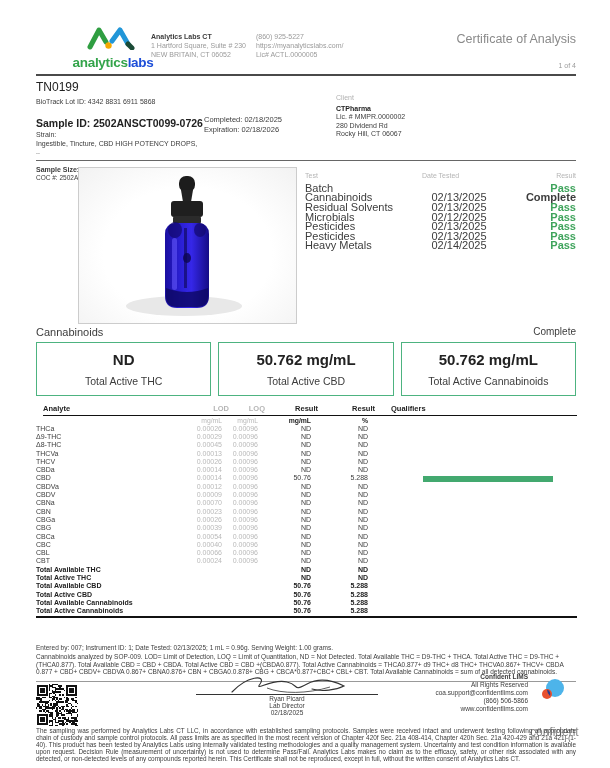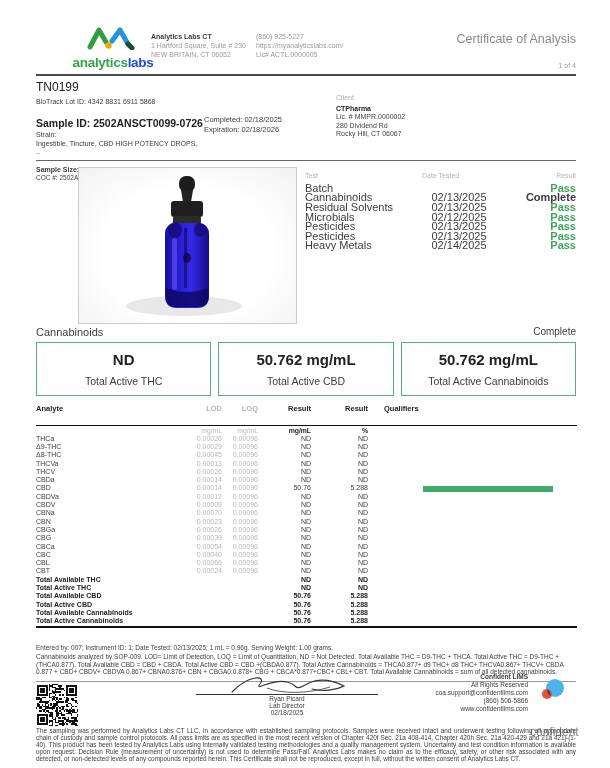--- a/index.html
+++ b/index.html
@@ -53,21 +53,21 @@
   .cann-head{position:absolute;left:36px;right:34px;top:326px;}
   .cann-title{font-size:11px;color:#3c3c3c;float:left;}
   .cann-status{font-size:10px;color:#3c3c3c;float:right;}
   .boxes{position:absolute;left:36px;right:34px;top:342px;display:flex;gap:7px;}
   .gbox{flex:1;height:52px;border:1.5px solid #4db380;text-align:center;background:#fff;}
   .gbox .val{font-size:15px;font-weight:bold;color:#222;margin-top:8px;}
   .gbox .lab{font-size:10.5px;color:#3c3c3c;margin-top:7px;}
 
   
   .atable{position:absolute;left:36px;top:404px;width:541px;}
-  .a-head{display:flex;font-size:7.5px;font-weight:bold;color:#222;border-bottom:1.5px solid #111;padding-bottom:12px;}
+  .a-head{display:flex;font-size:7.5px;font-weight:bold;color:#222;border-bottom:1.5px solid #111;padding-bottom:2px;margin-left:7px;}
   .a-head .gray{color:#b5b5b5;}
   .a-units{display:flex;font-size:6.8px;height:8px;align-items:center;}
   .a-row{display:flex;font-size:7px;height:8.3px;align-items:center;color:#3c3c3c;}
   .a-row.bold{font-weight:bold;color:#222;}
   .col-an{width:110px;text-align:left;}
   .col-lod{width:76px;text-align:right;}
   .col-loq{width:36px;text-align:right;}
   .col-mg{width:53px;text-align:right;}
   .col-pct{width:57px;text-align:right;}
   .col-q{width:185px;text-align:left;padding-left:16px;box-sizing:border-box;}

